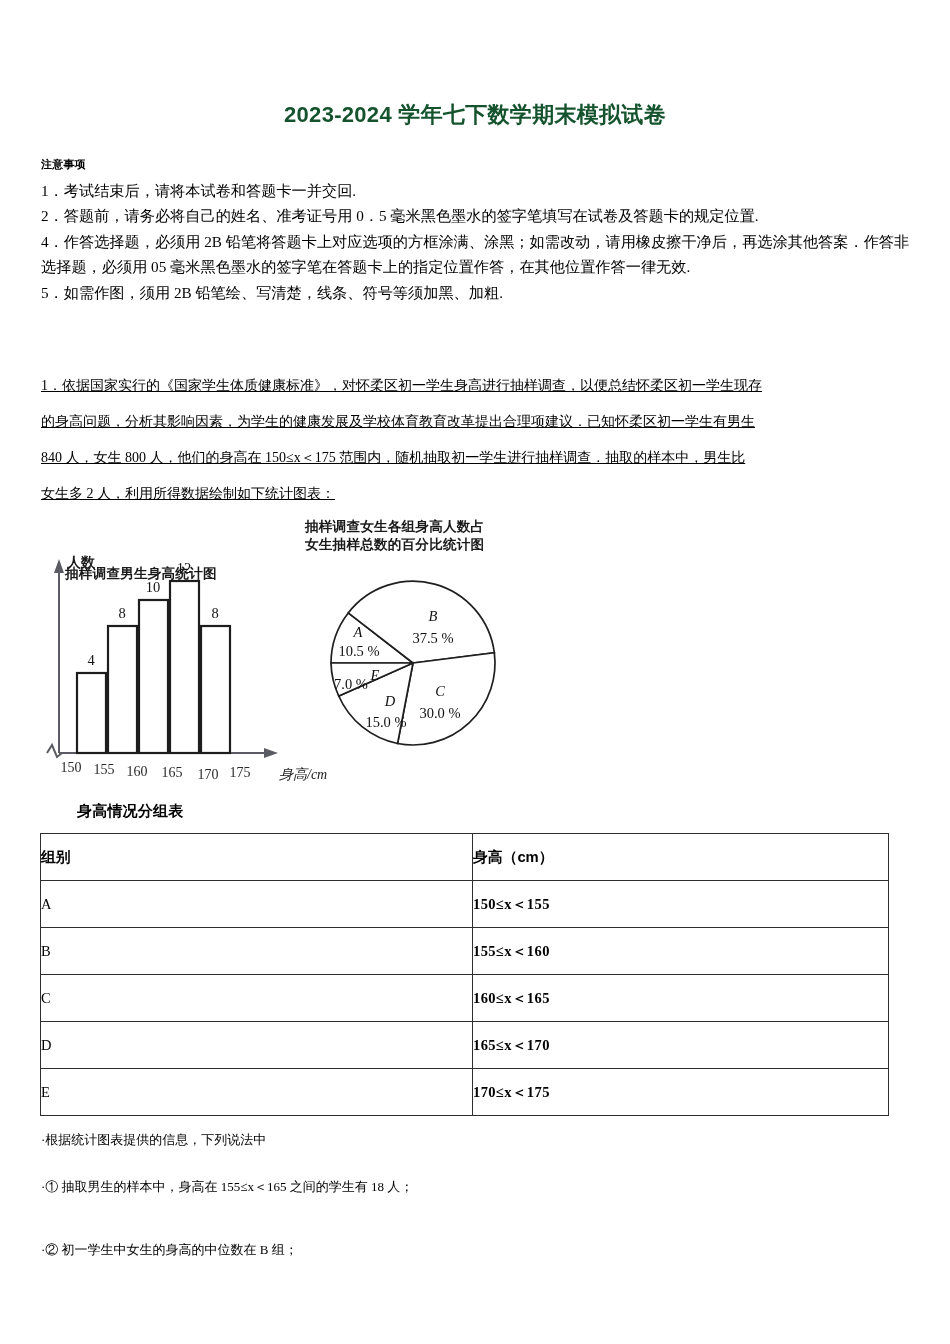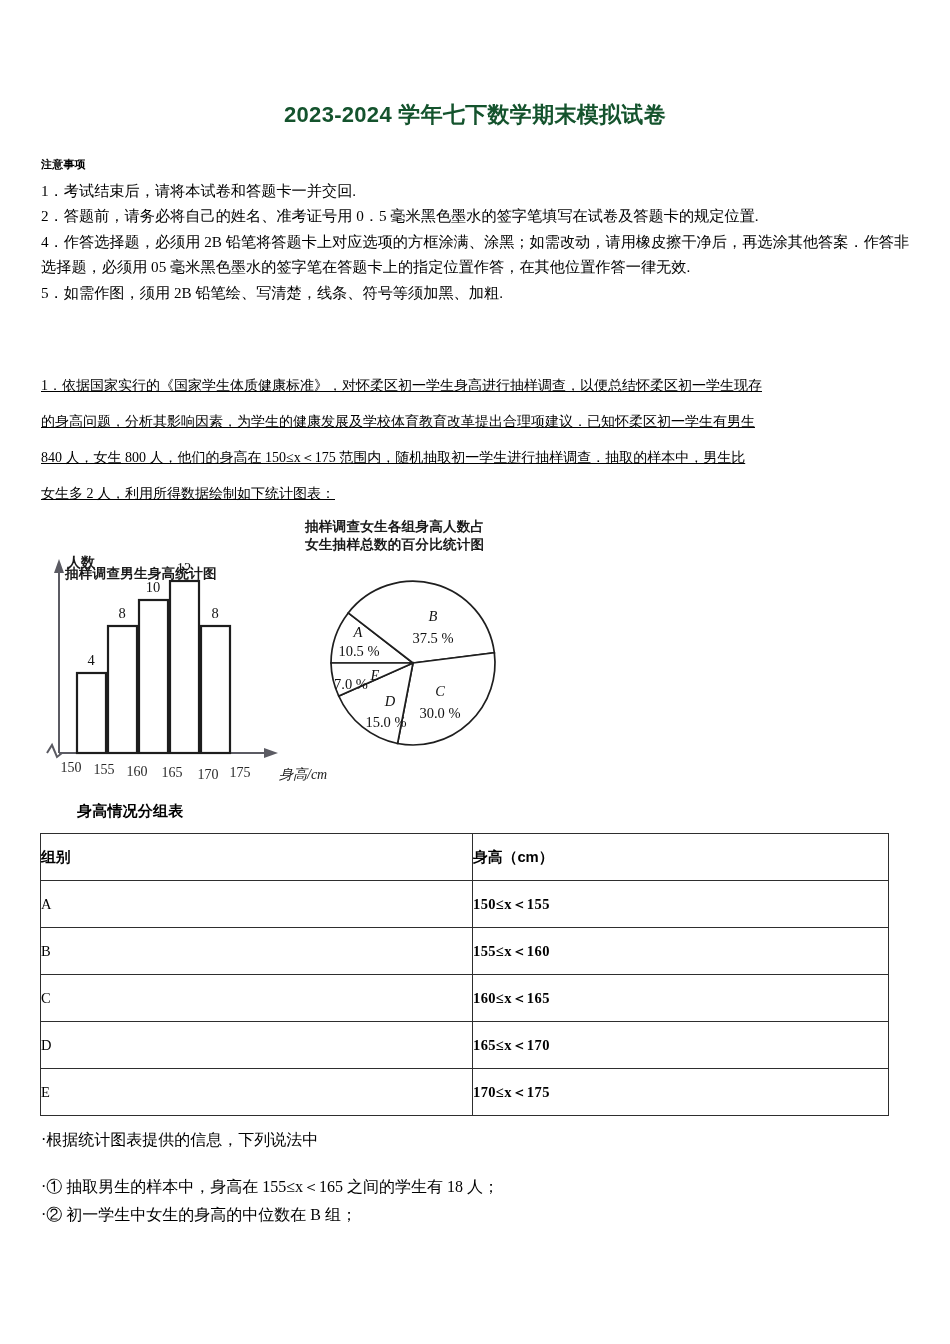--- a/index.html
+++ b/index.html
@@ -161,21 +161,21 @@
     font-family: "Liberation Sans", "DejaVu Sans", sans-serif;
     font-weight: bold;
     font-size: 14.8px;
   }
   .rngtxt { font-weight: bold; letter-spacing: 0.4px; }
 
   
   .stmt {
     position: absolute;
     left: 41px;
-    font-size: 16px;
+    font-size: 13px;
     line-height: 22px;
   }
 </style>
 </head>
 <body>
 
 <div class="page">
 
   <div class="doc-title">2023-2024 学年七下数学期末模拟试卷</div>
 
@@ -301,15 +301,15 @@
       </tr>
       <tr>
         <td class="c1">E</td>
         <td class="rngtxt">170≤x＜175</td>
       </tr>
     </tbody>
   </table>
 
   <div class="stmt" style="top:1129px;">·根据统计图表提供的信息，下列说法中</div>
   <div class="stmt" style="top:1176px;">·① 抽取男生的样本中，身高在 155≤x＜165 之间的学生有 18 人；</div>
-  <div class="stmt" style="top:1204px;text-align:center;">·② 初一学生中女生的身高的中位数在 B 组；</div>
+  <div class="stmt" style="top:1239px;text-align:center;">·② 初一学生中女生的身高的中位数在 B 组；</div>
 
 </div>
 
 </body></html>

